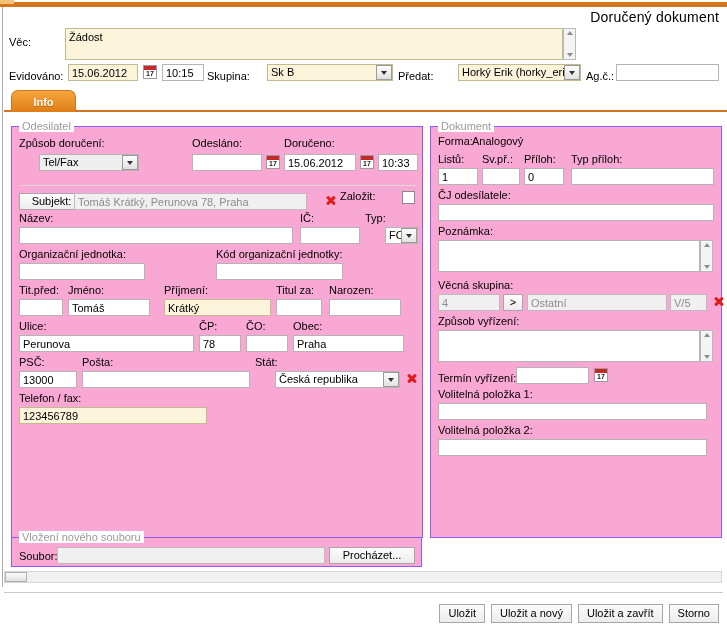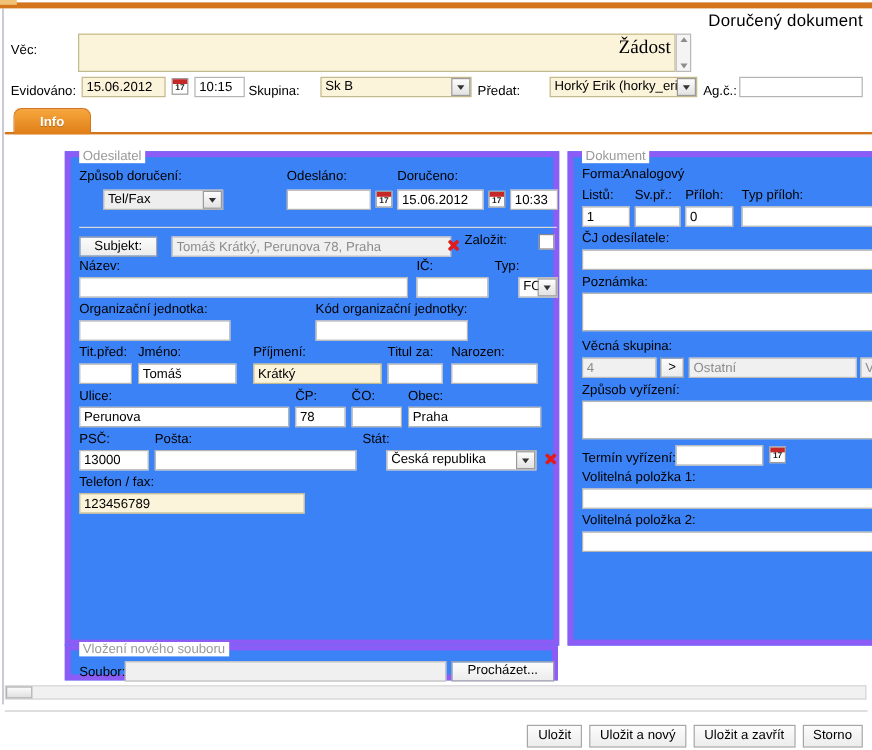--- a/index.html
+++ b/index.html
@@ -36,22 +36,22 @@
   .inp {
     border:1px solid #b4b4b4; background:#fff; height:17px;
     font-family:"Liberation Sans", sans-serif; font-size:11px;
     padding:0 3px; line-height:15px; color:#000; outline:none;
   }
   .inp.yellow { background:#fbf3da; border-color:#c3b98e; }
   .inp.ro { background:#f0f0f0; color:#8c8c8c; border-color:#bcbcbc; }
 
   .ta {
     border:1px solid #b4b4b4; background:#fff;
-    font-family:Liberation Serif, serif; font-size:16px;
-    padding:2px 3px; resize:none; color:#000; outline:none;text-align:right;
+    font-family:Liberation Sans, sans-serif; font-size:11px;
+    padding:2px 3px; resize:none; color:#000; outline:none;
   }
   .ta.yellow { background:#fbf3da; border-color:#c3b98e; }
 
   
   .combo { position:relative; display:inline-block; vertical-align:top;padding-left:20px; }
   .combo .face {
     border:1px solid #b4b4b4; background:#fff; height:17px;
     font-size:11px; padding:0 22px 0 3px; line-height:15px; white-space:nowrap; overflow:hidden;
   }
   .combo.yellow .face { background:#fbf3da; border-color:#c3b98e; }
@@ -70,21 +70,21 @@
   
   .btn {
     border:1px solid #a6a6a6; background:linear-gradient(#fcfcfc,#ececec);
     font-family:"Liberation Sans", sans-serif; font-size:11px;
     padding:2px 8px; line-height:13px; color:#000; cursor:default;
   }
   .btn-sm { padding:1px 6px; }
 
   
   .group {
-    position:absolute; border:5px solid #8b5cf6; background:#3b82f6;margin-left:43px;
+    position:absolute; border:1px solid #8b5cf6; background:#f9a8d4;
   }
   .group > .gtitle {
     position:absolute; top:-7px; left:7px; background:#fff; padding:0 3px;
     font-size:11px; color:#9a9a9a;
   }
 
   
   .cal { position:relative; width:14px; height:14px; display:inline-block; vertical-align:top;
          border:1px solid #9b9b9b; background:#fff; }
   .cal::before { content:""; position:absolute; left:0; top:0; right:0; height:4px; background:#c62828; }
@@ -200,21 +200,21 @@
     <div class="abs lbl" style="left:272px; top:10px;">Doručeno:</div>
     <input class="inp abs" style="left: 272px; top: 27px; width: 72px;" value="15.06.2012">
     <span class="cal abs" style="left:348px; top:28px;">
       <span class="d">17</span>
     </span>
     <input class="inp abs" style="left: 366px; top: 27px; width: 40px;" value="10:33">
 
     <div class="abs" style="left:7px; top:58px; width:398px; height:1px; background:#d9d9d9;"></div>
 
     <button class="btn btn-sm abs" style="left:7px; top:66px; width:65px;">Subjekt:</button>
-    <input class="inp ro abs" style="left: 84px; top: 66px; width: 233px;" value="Tomáš Krátký, Perunova 78, Praha">
+    <input class="inp ro abs" style="left: 62px; top: 66px; width: 233px;" value="Tomáš Krátký, Perunova 78, Praha">
     <span class="xred abs" style="left:312px; top:67px;"></span>
     <div class="abs lbl" style="left:328px; top:63px;">Založit:</div>
     <span class="cbx abs" style="left:390px; top:64px;"></span>
 
     <div class="abs lbl" style="left:7px; top:85px;">Název:</div>
     <input class="inp abs" style="left: 7px; top: 100px; width: 274px;" value="">
     <div class="abs lbl" style="left:288px; top:85px;">IČ:</div>
     <input class="inp abs" style="left: 288px; top: 100px; width: 60px;" value="">
     <div class="abs lbl" style="left:353px; top:85px;">Typ:</div>
     <div class="combo abs" style="left:353px; top:100px; width:53px;">

